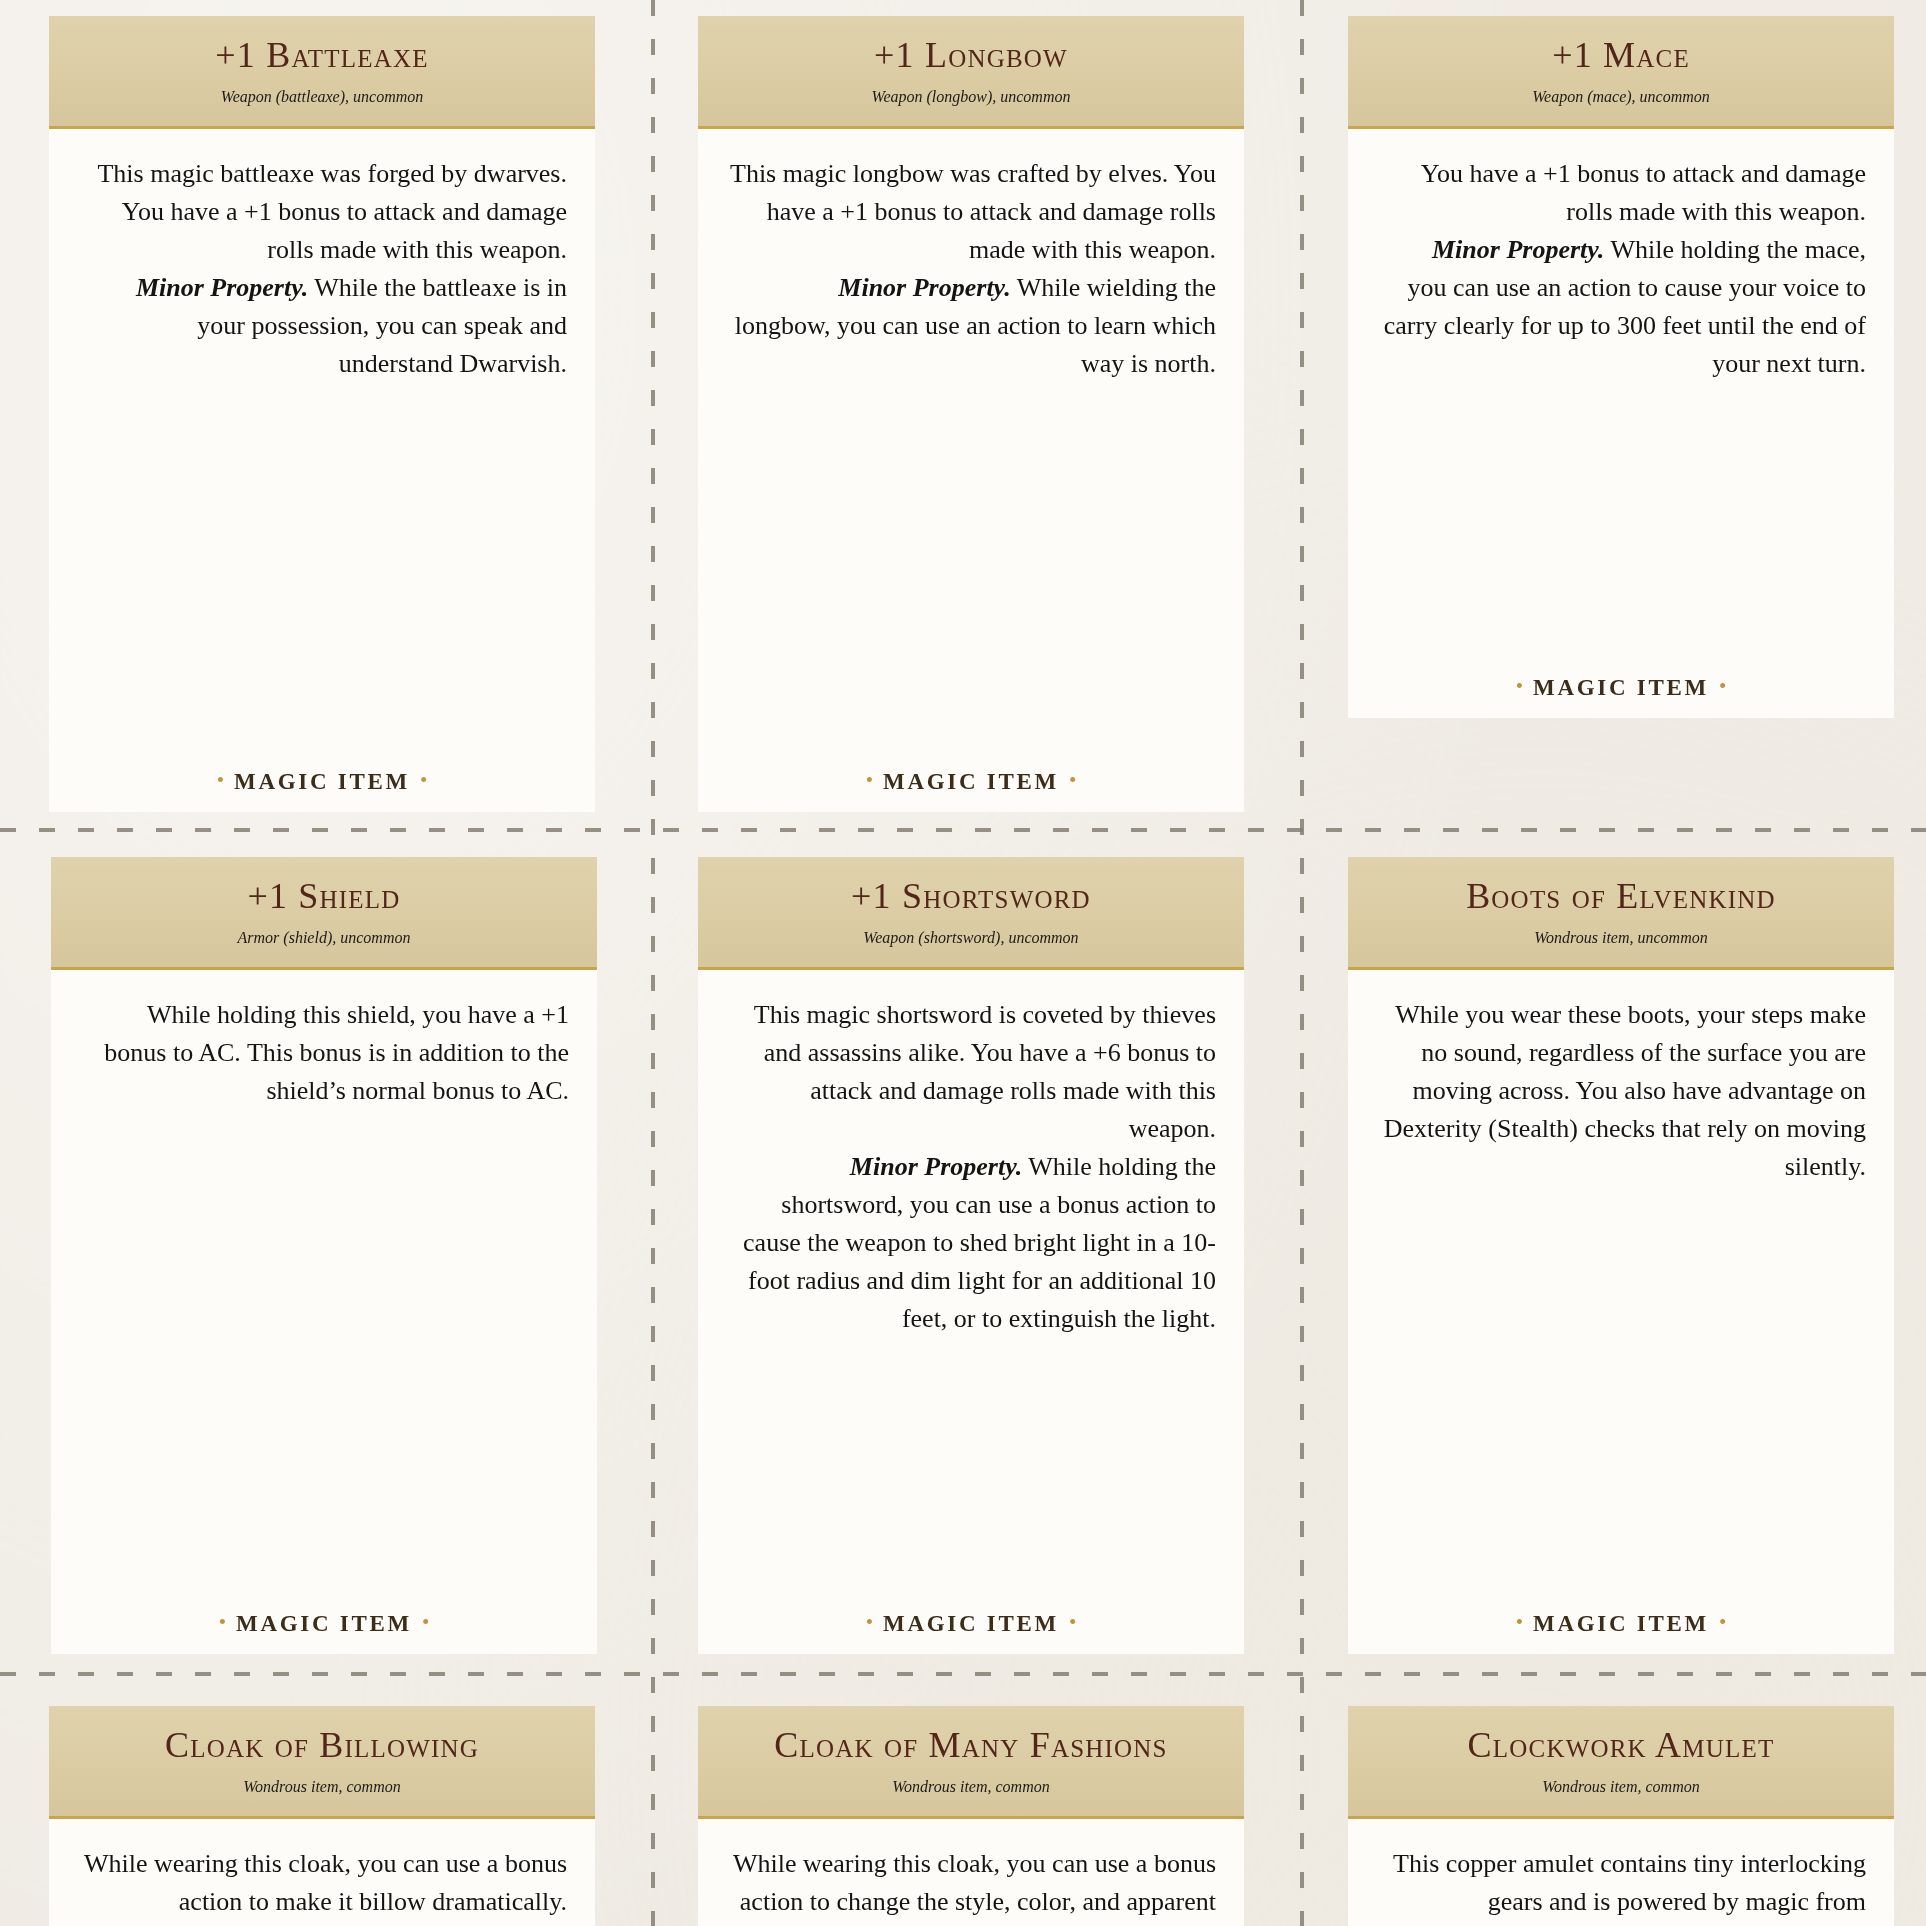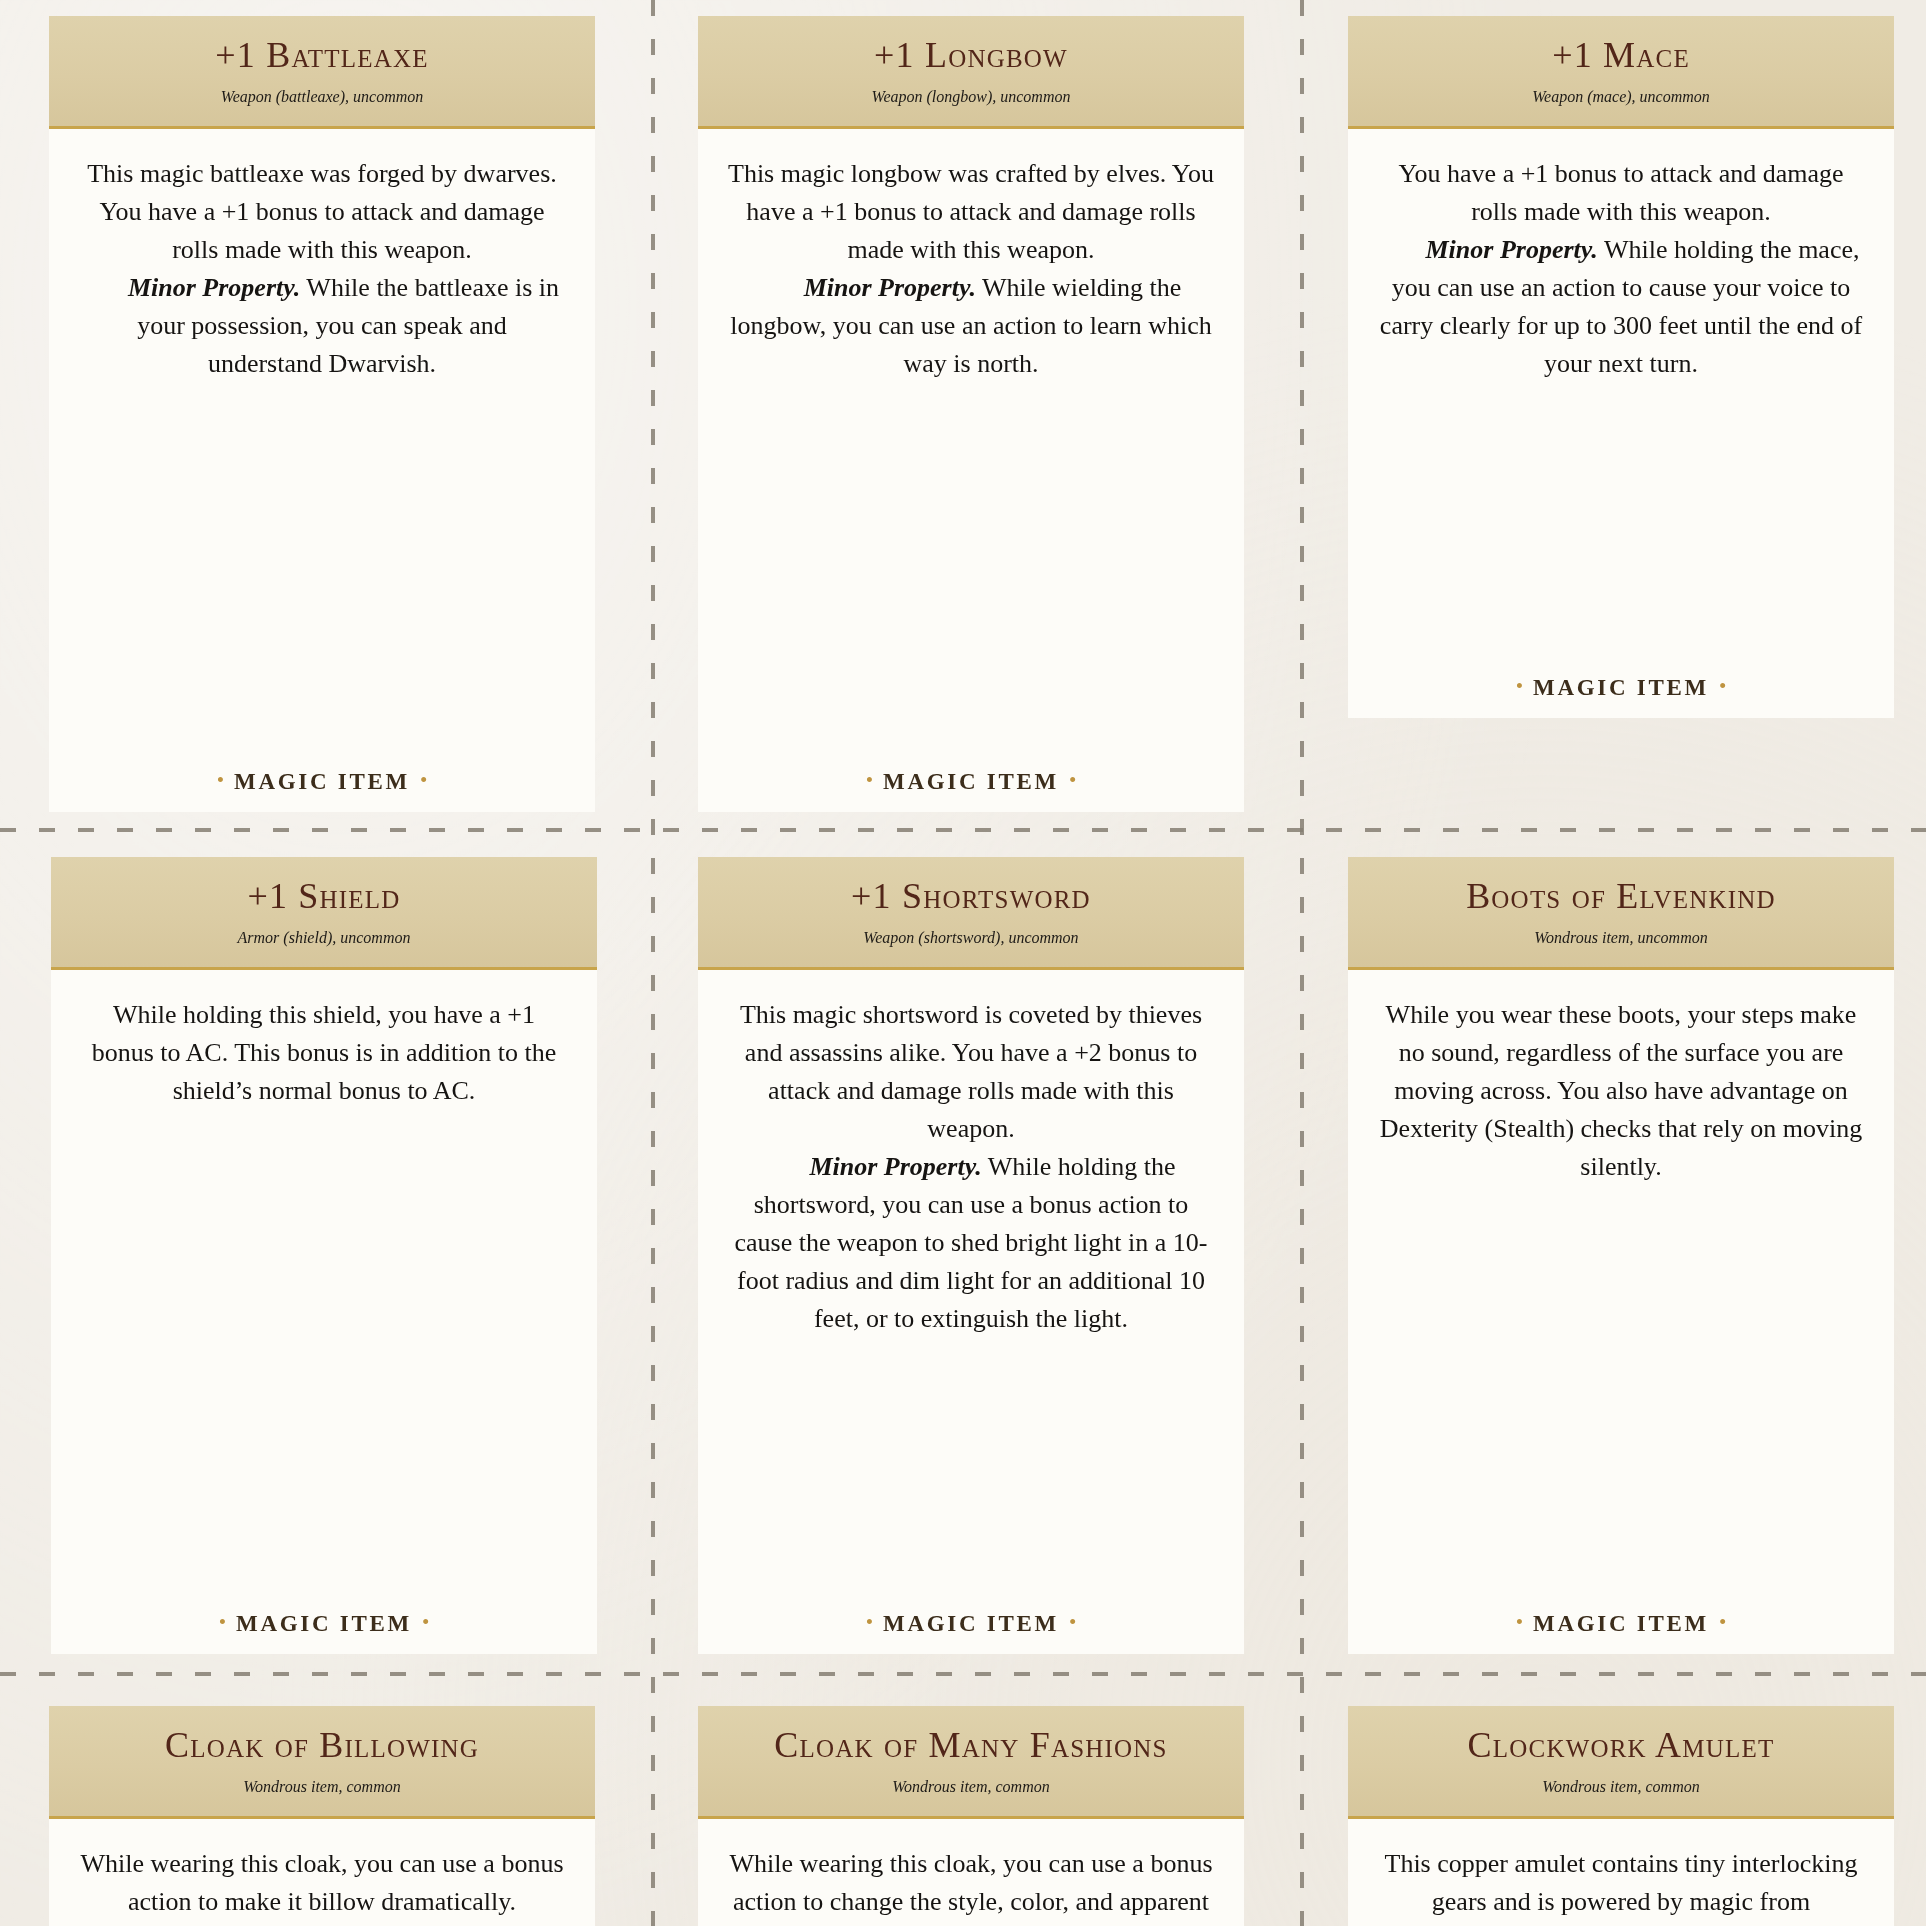--- a/index.html
+++ b/index.html
@@ -66,21 +66,21 @@
     position: relative;
     background: #fdfcf8;
     padding: 26px 28px 0 28px;
     box-sizing: border-box;
   }
   .bdy p {
     margin: 0;
     font-size: 26px;
     line-height: 38px;
     color: #161412;
-    text-align: center;
+    text-align: right;
   }
   .p2 { text-indent: 43px; }
   .lead {
     font-weight: bold;
     font-style: italic;
   }
   .footer {
     position: absolute;
     left: 0;
     right: 0;
@@ -165,21 +165,21 @@
     </div>
   </div>
 </div>
 
 <div class="card" style="left:698px;top:857px;">
   <div class="hdr">
     <div class="title">+1 Shortsword</div>
     <div class="subtitle">Weapon (shortsword), uncommon</div>
   </div>
   <div class="bdy" style="height:684px;">
-    <p class="p1">This magic shortsword is coveted by thieves and assassins alike. You have a +2 bonus to attack and damage rolls made with this weapon.</p>
+    <p class="p1">This magic shortsword is coveted by thieves and assassins alike. You have a +6 bonus to attack and damage rolls made with this weapon.</p>
     <p class="p2"><b class="lead">Minor Property.</b><span> While holding the shortsword, you can use a bonus action to cause the weapon to shed bright light in a 10-foot radius and dim light for an additional 10 feet, or to extinguish the light.</span></p>
     <div class="footer">
       <span class="dot">•</span><span class="flabel">MAGIC ITEM</span><span class="dot">•</span>
     </div>
   </div>
 </div>
 
 <div class="card" style="left:1348px;top:857px;">
   <div class="hdr">
     <div class="title">Boots of Elvenkind</div>

